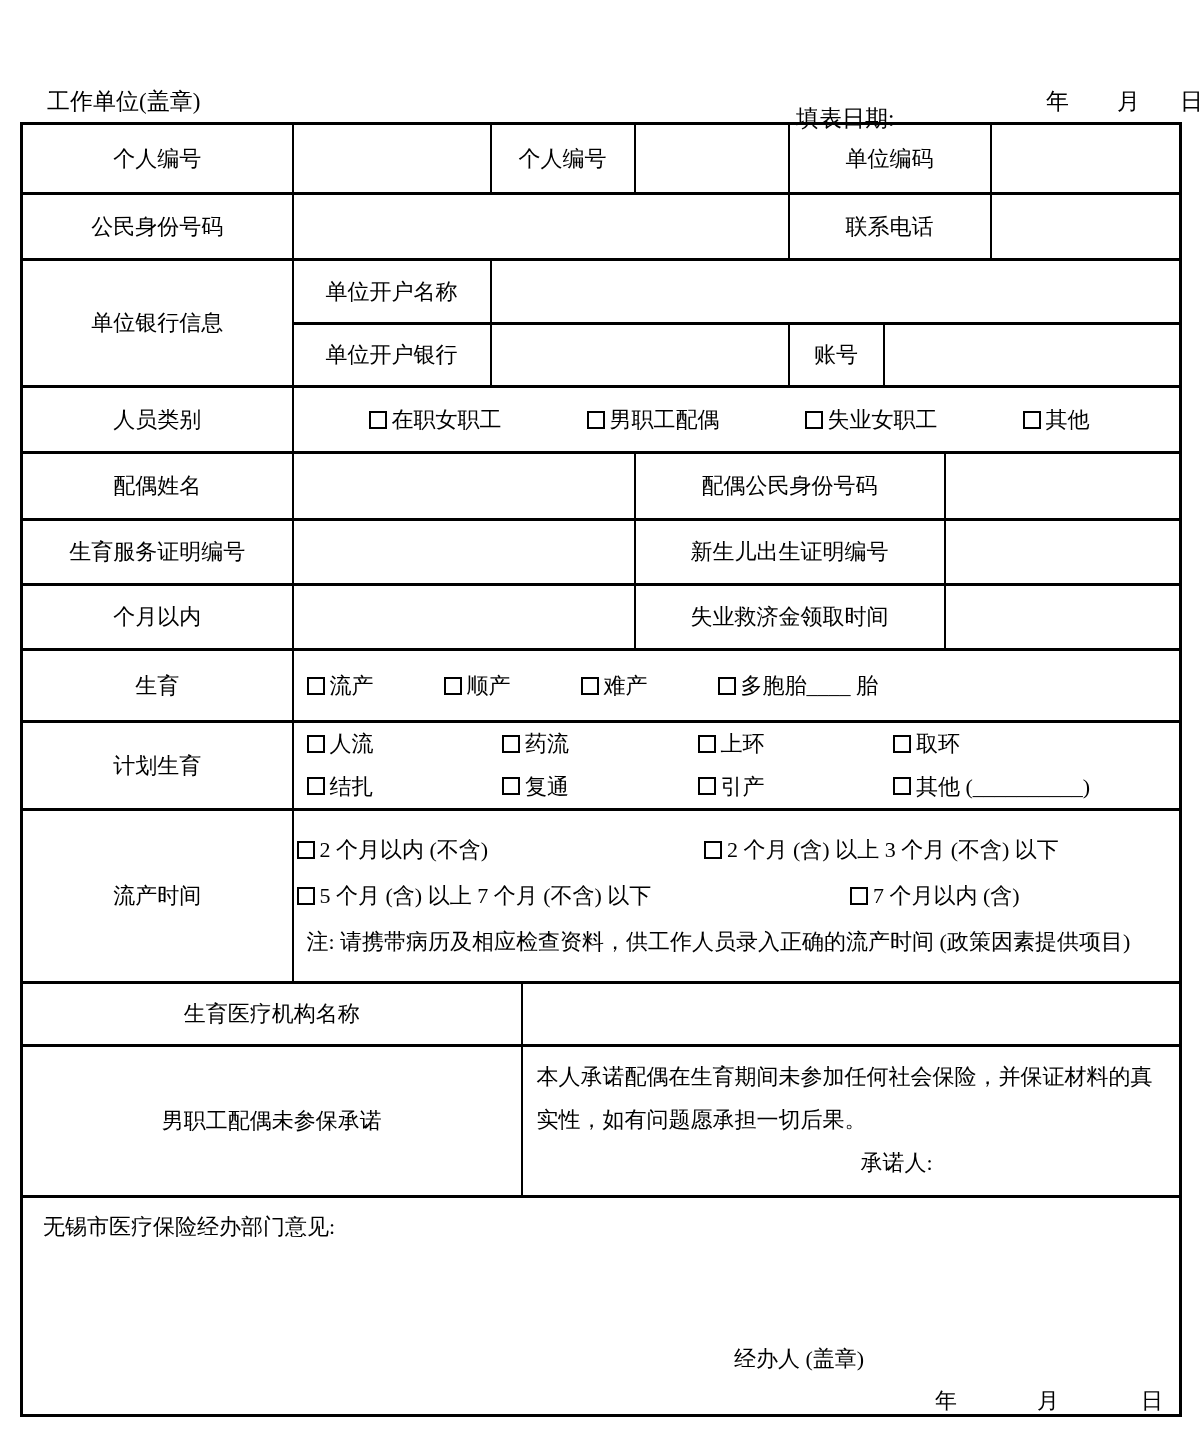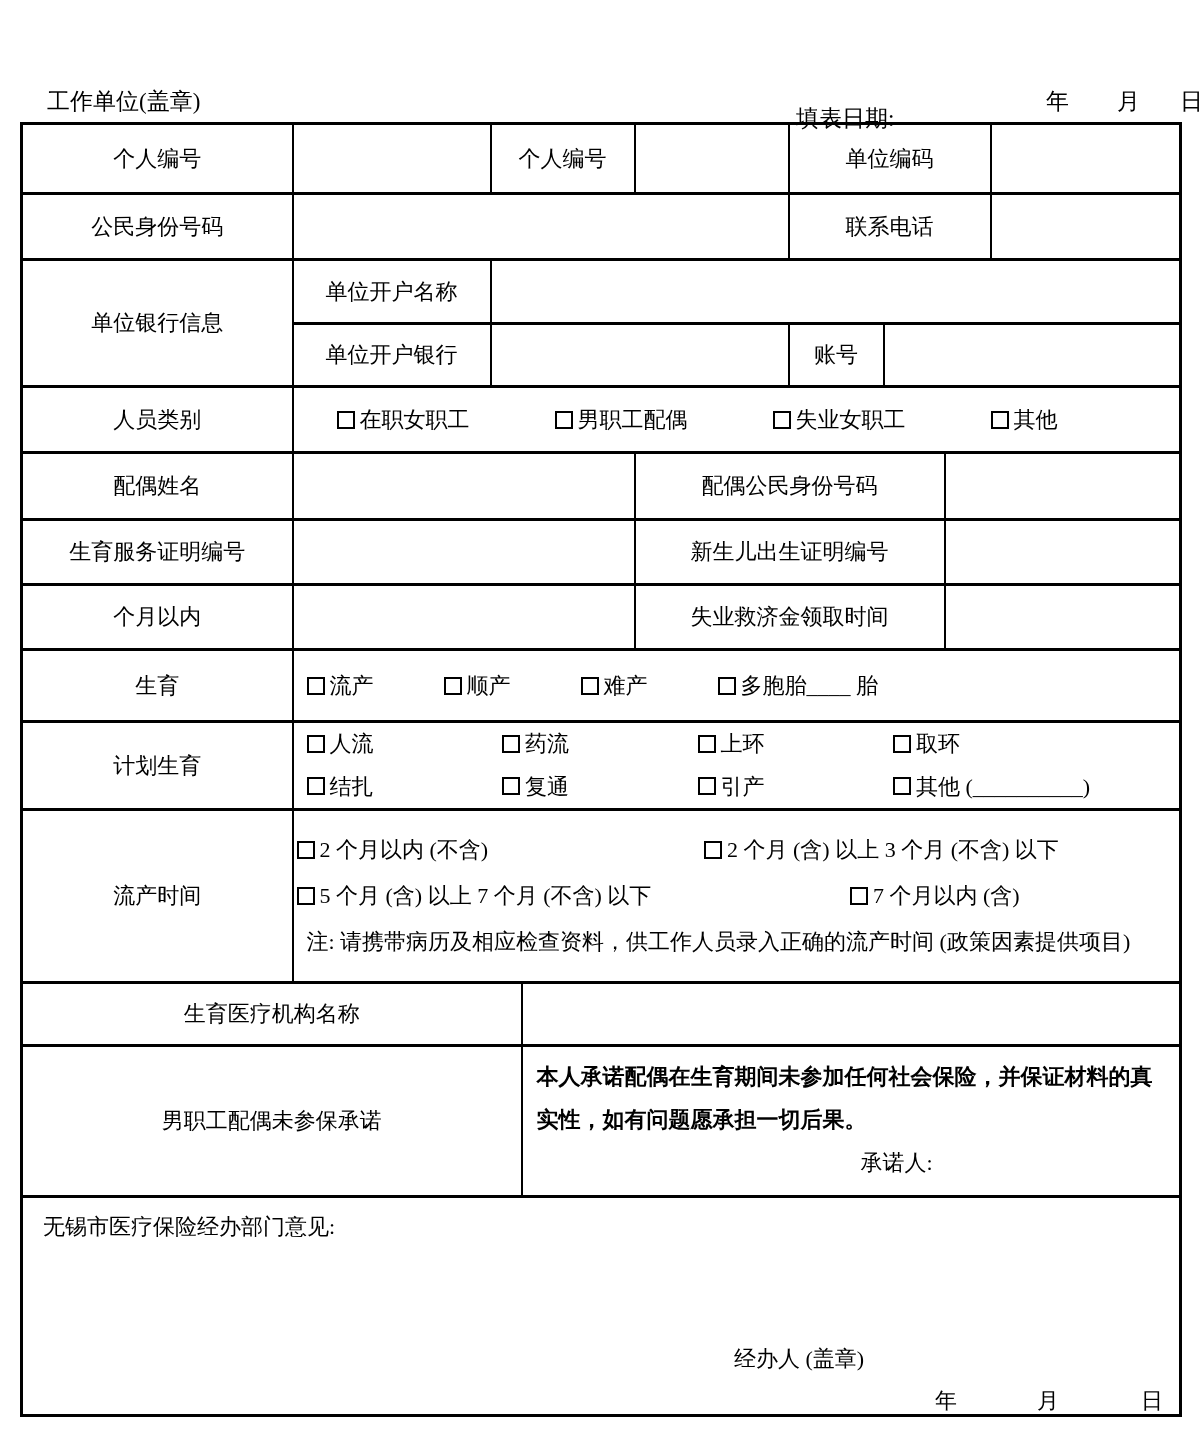--- a/index.html
+++ b/index.html
@@ -28,32 +28,32 @@
   }
   td.lbl{text-align:center;}
 
   .cb{
     display:inline-block;width:14px;height:14px;border:2px solid #000;
     margin-right:5px;flex:none;background:#fff;
   }
   .opt{display:inline-flex;align-items:center;white-space:nowrap;}
 
   .opts-flex{display:flex;align-items:center;}
-  .opts-personnel{padding-left:43px;gap:85px;}
+  .opts-personnel{padding-left:75px;gap:85px;}
   .opts-birth{padding-left:13px;gap:70px;}
 
   .fp-line{display:block;padding-left:13px;line-height:41px;}
   .fp-slot{display:inline-block;width:190px;}
 
   .ab-line{display:block;padding-left:3px;line-height:44px;white-space:nowrap;}
   .ab-a1{display:inline-block;width:402px;}
   .ab-a2{display:inline-block;width:548px;}
   .ab-note{display:block;padding:0 30px 0 13px;line-height:44px;}
 
-  .pledge{padding:8px 14px 0 14px;line-height:43px;font-weight:bold;}
+  .pledge{padding:8px 14px 0 14px;line-height:43px;}
   .pledge-signer{padding-left:330px;line-height:43px;margin-left:8px;}
 
   .opinion-box{position:relative;height:214px;width:100%;}
   .opinion-label{position:absolute;left:20px;top:14px;white-space:nowrap;}
   .opinion-handler{position:absolute;left:711px;top:146px;white-space:nowrap;}
   .op-year{position:absolute;left:912px;top:188px;}
   .op-month{position:absolute;left:1014px;top:188px;}
   .op-day{position:absolute;left:1118px;top:188px;}
 </style>
 </head>

